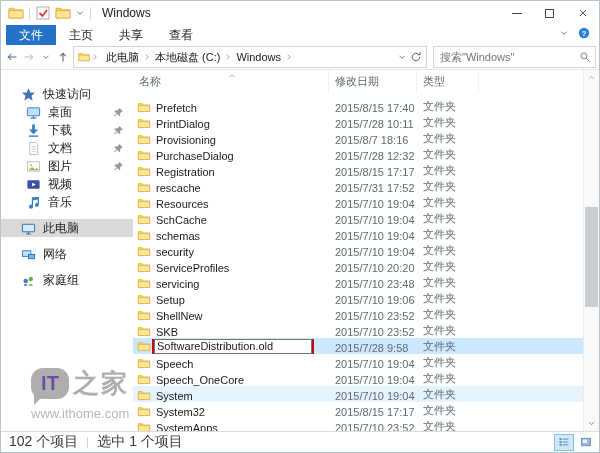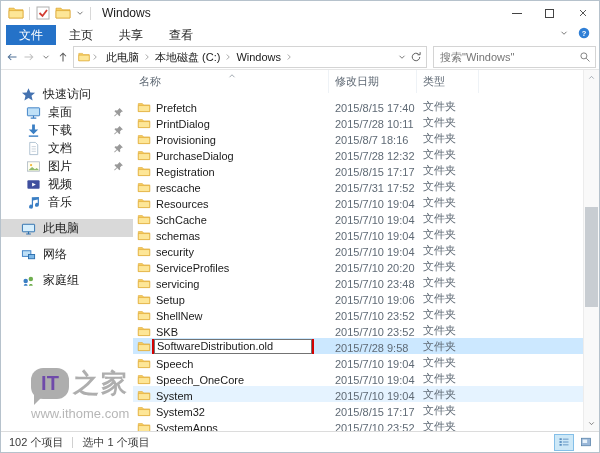--- a/index.html
+++ b/index.html
@@ -91,21 +91,21 @@
   .wm-row{display:flex;align-items:center;gap:4px;}
   .wm-logo{width:38px;height:31px;background:#9b9b9b;color:#4c1d95;font-weight:bold;font-size:20px;
     display:flex;align-items:center;justify-content:center;border-radius:12px;position:relative;}
   .wm-logo::after{content:"";position:absolute;left:3px;bottom:-6px;width:0;height:0;
     border:5px solid transparent;border-top-color:#9b9b9b;border-left-color:#9b9b9b;}
   .wm-cn{font-size:26px;font-weight:bold;color:#9b9b9b;letter-spacing:2px;}
   .wm-url{font-size:13px;color:#a5a5a5;margin-top:5px;}
 
   
   .statusbar{height:20px;flex:none;border-top:1px solid #dcdcdc;display:flex;align-items:center;
-    padding-left:8px;font-size:11px;color:#3a3a3a;}
+    padding-left:8px;font-size:14px;color:#3a3a3a;}
   .sb-sep{width:1px;height:11px;background:#d0d0d0;margin:0 9px;flex:none;}
   .view-btns{margin-left:auto;display:flex;gap:2px;margin-right:3px;}
   .vb{width:20px;height:17px;display:flex;align-items:center;justify-content:center;
     border:1px solid transparent;box-sizing:border-box;}
   .vb.active{background:#cde8f7;border-color:#84bfe8;}
   .defs{position:absolute;width:0;height:0;overflow:hidden;}
 </style>
 </head>
 <body>
 

